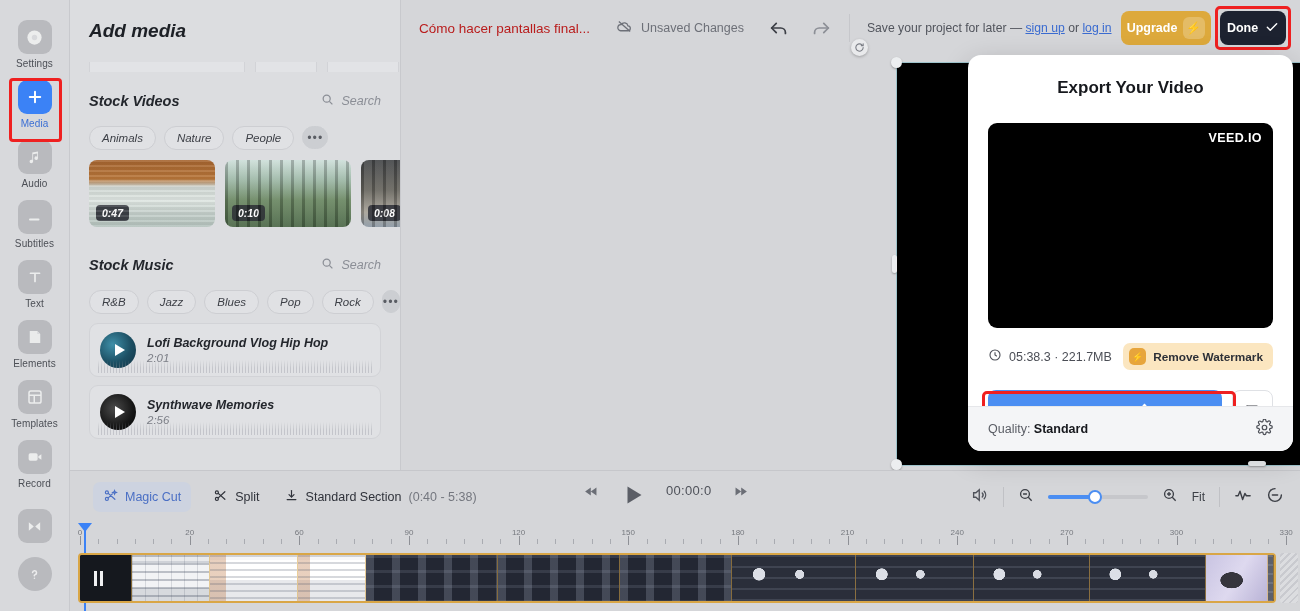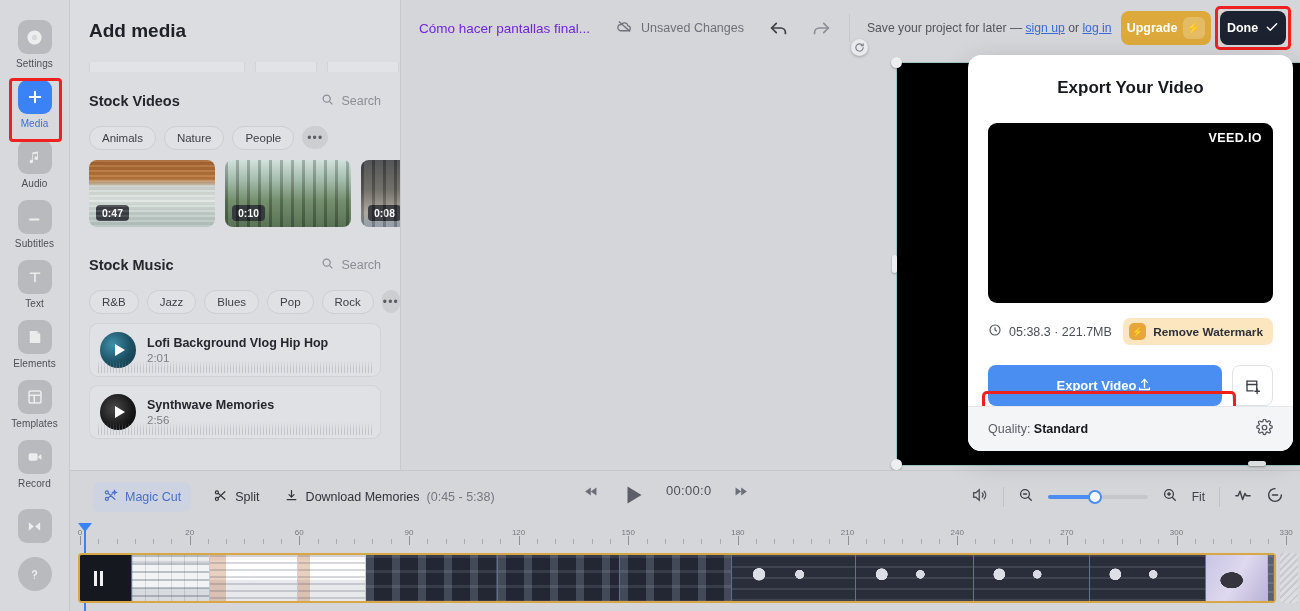--- a/index.html
+++ b/index.html
@@ -36,21 +36,21 @@
     position: absolute; left: 9px; top: 78px; width: 53px; height: 64px;
     border: 3px solid #ef2020; border-radius: 4px; pointer-events: none;
   }
   .rail-bottom { margin-top: auto; padding-bottom: 6px; display:flex; flex-direction:column; align-items:center; }
   .rail-bottom .rail-ico { margin-bottom: 14px; }
   .rail-ico.round { border-radius: 50%; }
 
   
   #panel {
     position: absolute; left: 70px; top: 0; width: 331px; height: 470px;
-    background: #dcdde0; border-right: 1px solid #c8c9cd; overflow: hidden;
+    background: #dcdde0; border-right: 1px solid #c8c9cd; overflow: hidden; font-style: italic;
   }
   #panel-head {
     height: 62px; background: #dcdde0; display: flex; align-items: center;
     padding: 0 0 0 19px; position: relative; z-index: 5;
   }
   #panel-head h1 { font-size: 19px; font-weight: 700; color: #1d2026; }
   .ghost-row {
     position: absolute; left: 19px; top: 52px; display: flex; gap: 10px;
   }
   .ghost-btn { height: 20px; border-radius: 10px 10px 0 0; background: #e2e3e6; border: 1px solid #d2d3d7; border-bottom:none; }
@@ -106,21 +106,21 @@
     -webkit-mask-image: linear-gradient(180deg, transparent, #000 60%);
     mask-image: linear-gradient(180deg, transparent, #000 60%);
   }
 
   
   #stage { position: absolute; left: 402px; top: 0; right: 0; height: 470px; background: #d5d6d9; }
   #topbar {
     position: absolute; left: 0; top: 0; right: 0; height: 56px;
     display: flex; align-items: center; padding-left: 17px; gap: 0; background: #d5d6d9;
   }
-  #proj-title { font-size: 13.5px; color: #6d28d9; margin-right: 26px; white-space: nowrap; }
+  #proj-title { font-size: 13.5px; color: #b91c1c; margin-right: 26px; white-space: nowrap; }
   #unsaved { display: flex; align-items: center; gap: 8px; font-size: 12.5px; color: #6d7078; margin-right: 24px; }
   .tb-ico { cursor: pointer; color: #3c3f46; display: flex; align-items: center; }
   #undo { margin-right: 20px; }
   #redo { margin-right: 17px; }
   .vline { width: 1px; height: 28px; background: #c6c7cb; margin-right: 17px; }
   #savehint { font-size: 12.2px; color: #51545c; white-space: nowrap; }
   #savehint a { color: #3a6bd0; text-decoration: underline; cursor: pointer; }
   #upgrade {
     position: absolute; right: 89px; top: 11px; height: 34px; width: 90px;
     background: #dda93c; border-radius: 8px; display: flex; align-items: center;
@@ -156,21 +156,21 @@
   #h-lm { left: 490px; top: 255px; width: 5px; height: 18px; border-radius: 3px; }
 
   
   #export-panel {
     position: absolute; left: 968px; top: 55px; width: 325px; height: 396px;
     background: #fff; border-radius: 13px; box-shadow: 0 8px 28px rgba(0,0,0,.20);
     overflow: hidden; z-index: 30;
   }
   #export-title { text-align: center; font-size: 17px; font-weight: 700; color: #16181d; margin-top: 23px; }
   #preview {
-    margin: 25px auto 0; width: 285px; height: 180px; background: #000;
+    margin: 25px auto 0; width: 285px; height: 205px; background: #000;
     border-radius: 9px; position: relative;
   }
   #veed-logo { position: absolute; right: 11px; top: 8px; color: #fff; font-size: 12.5px; font-weight: 800; letter-spacing: .4px; }
   #meta-row { display: flex; align-items: center; justify-content: space-between; margin: 15px 20px 0 20px; }
   #meta-left { display: flex; align-items: center; gap: 7px; font-size: 12.5px; color: #4b4e56; }
   #watermark {
     display: flex; align-items: center; gap: 7px; background: #fbe6c0; border-radius: 7px;
     padding: 5px 10px 5px 6px; font-size: 11.8px; font-weight: 700; color: #2d3037; cursor: pointer;
   }
   #watermark .bolt2 {
@@ -618,22 +618,22 @@
       <span>Split</span>
     </div>
     <div class="tool" id="dlsec">
       <span>
         <svg width="15" height="15" viewBox="0 0 24 24" fill="none" stroke="currentColor" stroke-width="1.9" stroke-linecap="round" stroke-linejoin="round">
             <path d="M12 4v10"></path>
             <path d="M8 10.5l4 4 4-4"></path>
             <path d="M5 18.5h14"></path>
           </svg>
       </span>
-      <span>Download Memories</span>
-        <span class="rng">(0:45 - 5:38)</span>
+      <span>Standard Section</span>
+        <span class="rng">(0:40 - 5:38)</span>
     </div>
 
     <div id="transport">
       <span>
         <svg width="17" height="17" viewBox="0 0 24 24" fill="#6b6e76">
             <path d="M11 12l8-5.5v11zM3 12l8-5.5v11z"></path>
           </svg>
       </span>
       <span id="play-btn">
         <svg width="24" height="24" viewBox="0 0 24 24" fill="#5b5e66">

